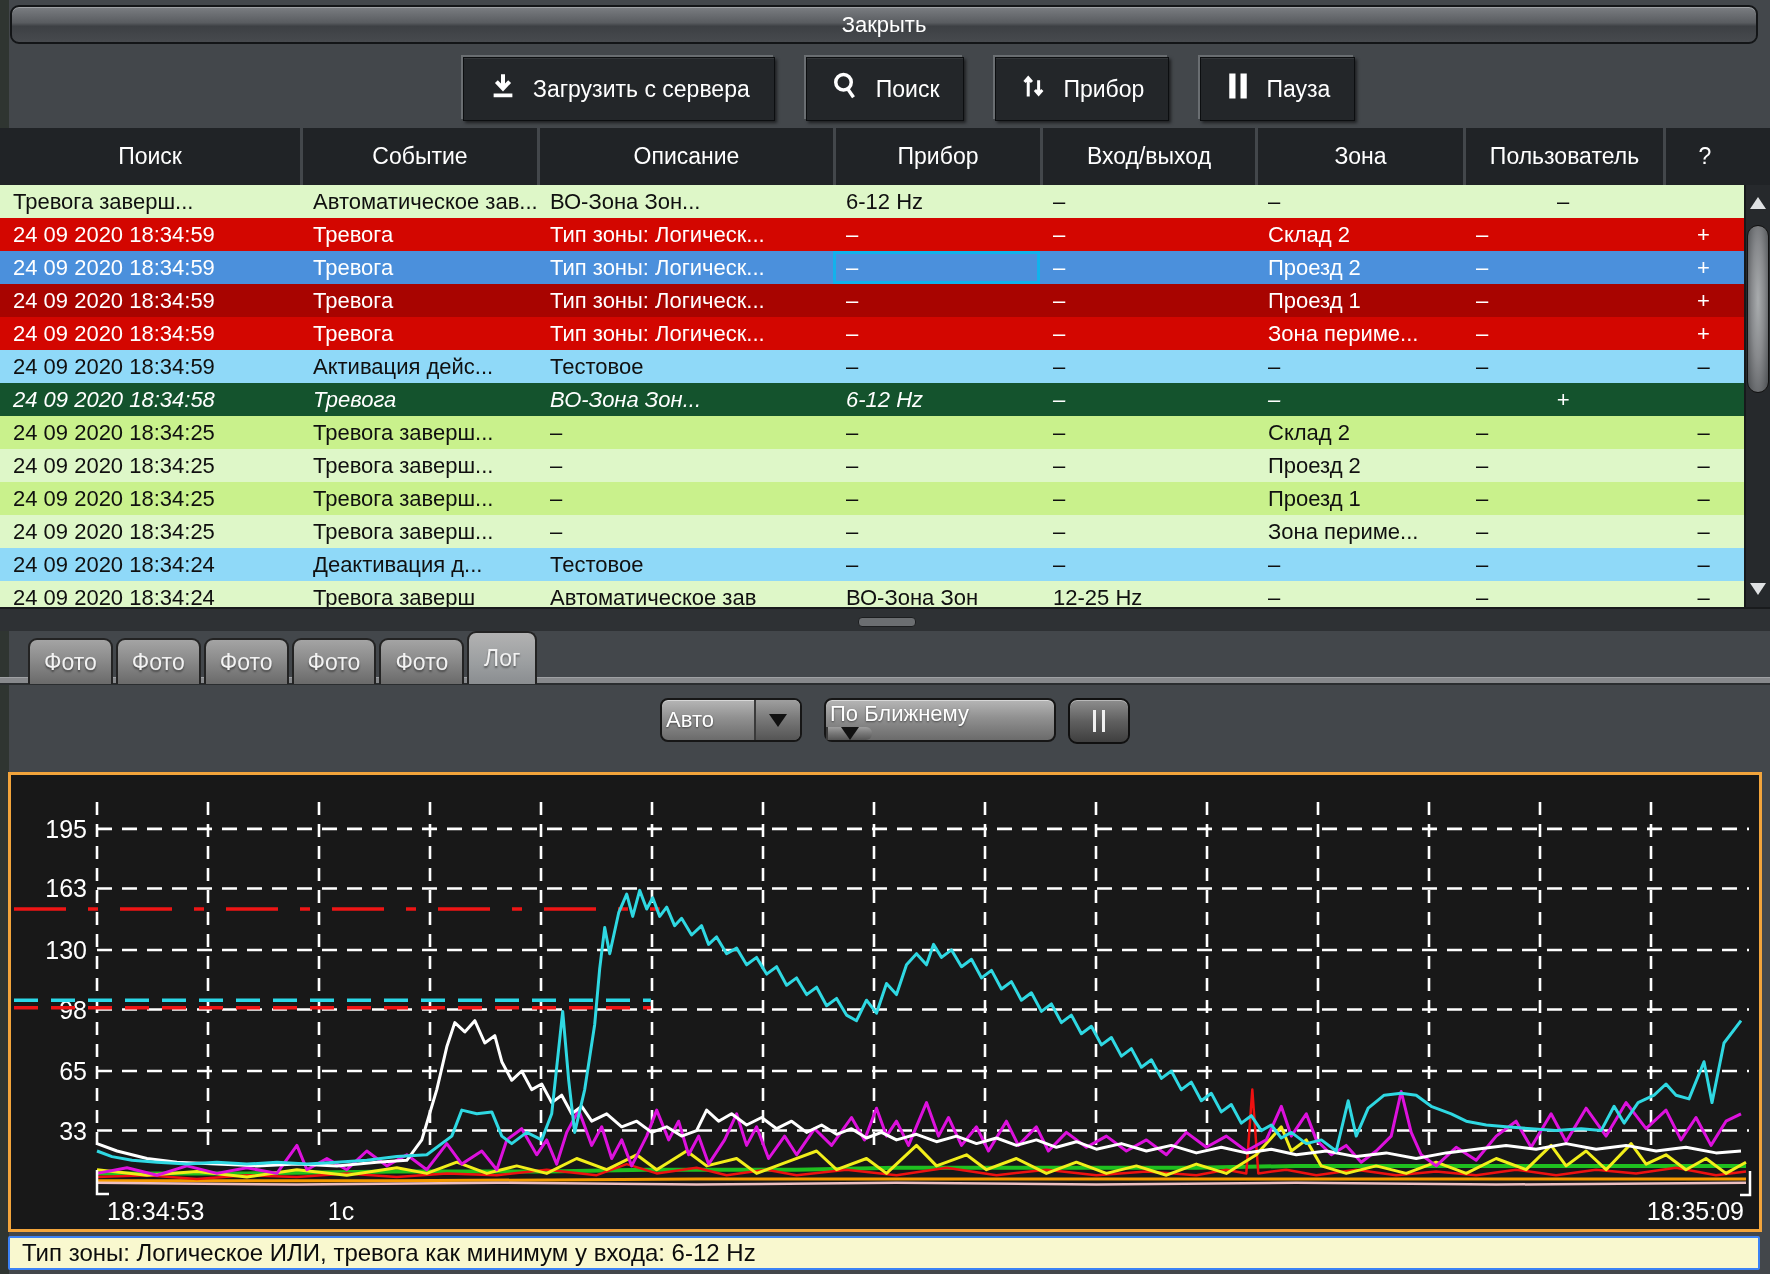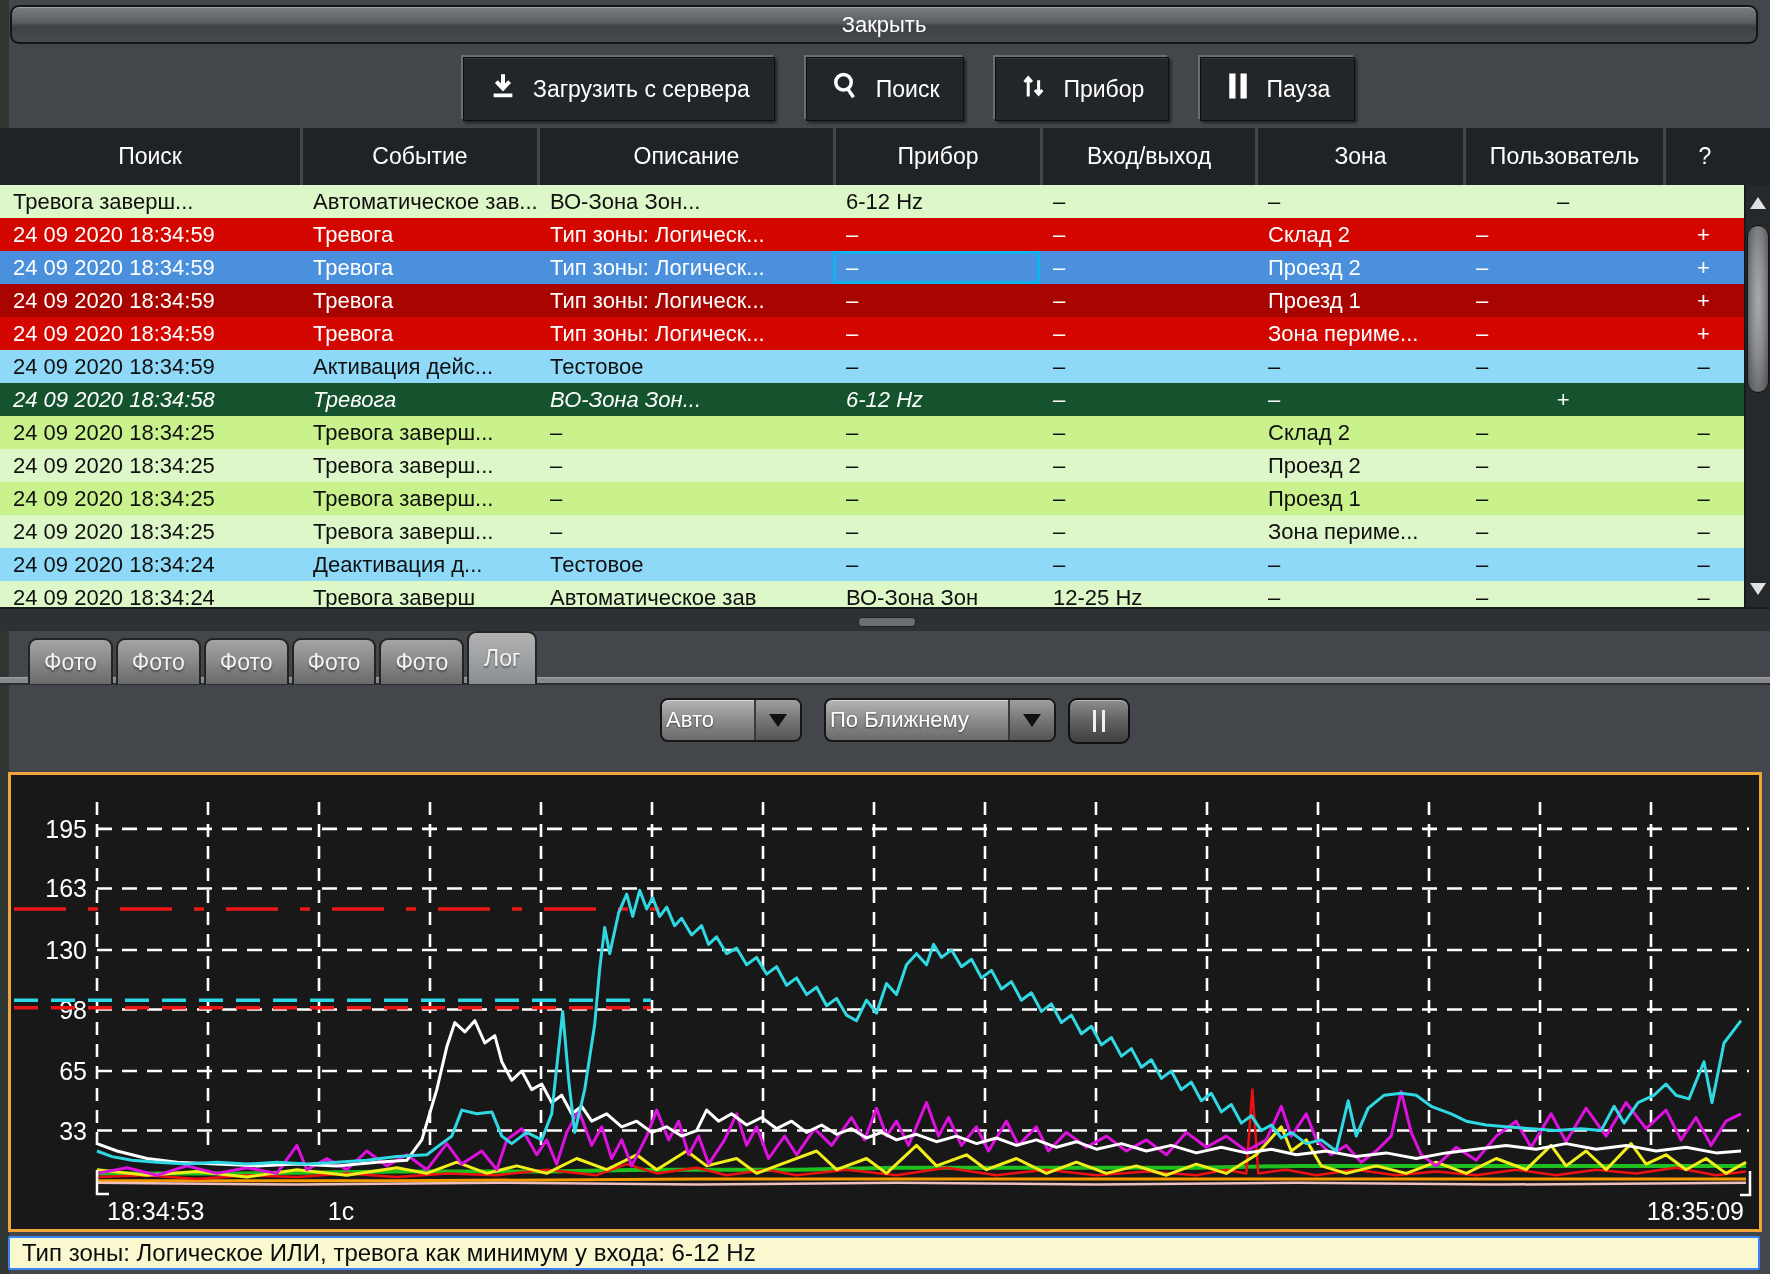--- a/index.html
+++ b/index.html
@@ -297,21 +297,21 @@
       </div>
   </div>
 
   <div class="controls">
     <div class="dropdown" style="left:660px;top:14px;width:142px;">
       <div class="dd-label">Авто</div>
       <div class="dd-arrow">
           <span class="caret"></span>
         </div>
     </div>
-    <div class="dropdown" style="left:824px;top:14px;width:232px;">
+    <div class="dropdown" style="left:824px;top:14px;width:232px;flex-direction:column;">
       <div class="dd-label">По Ближнему</div>
       <div class="dd-arrow">
           <span class="caret"></span>
         </div>
     </div>
     <div class="pause-sm">
       <span class="pbar"></span>
         <span class="pbar"></span>
     </div>
   </div>

